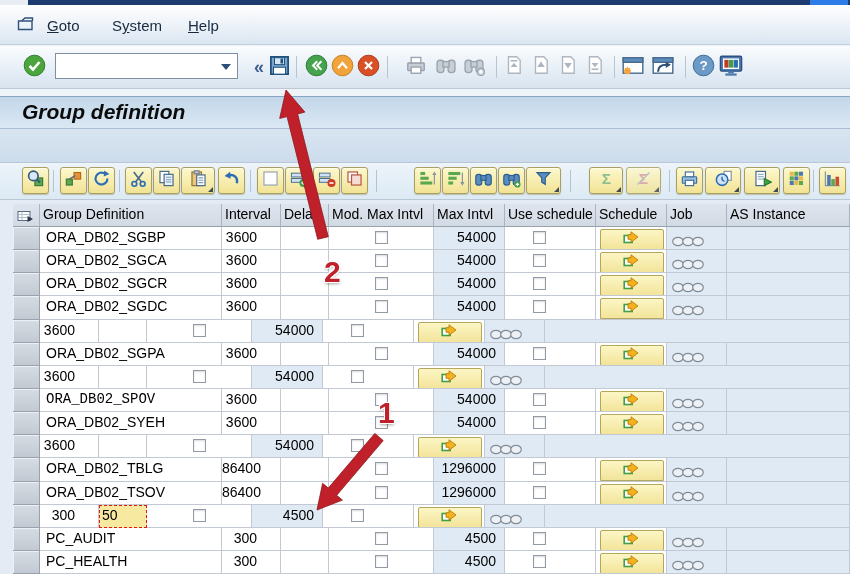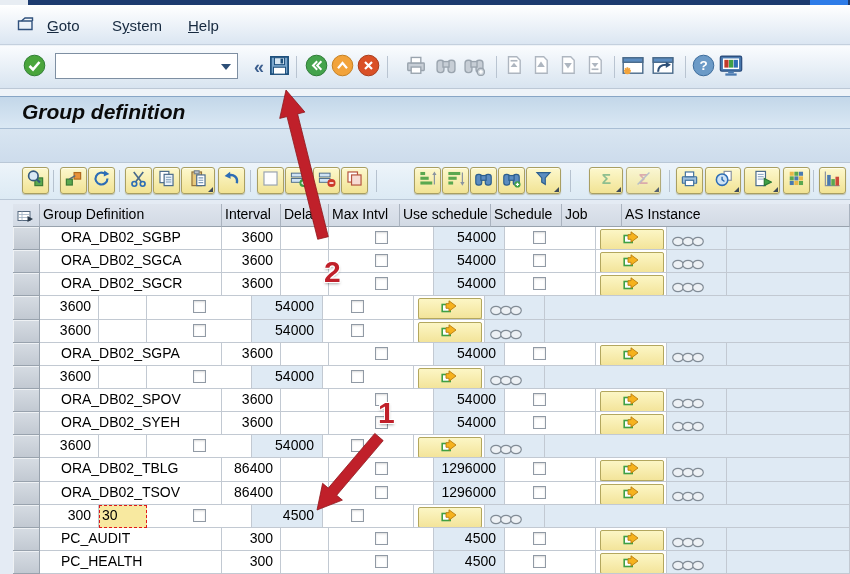--- a/index.html
+++ b/index.html
@@ -49,22 +49,22 @@
   
   #tablearea{position:absolute;left:0;top:200px;width:850px;height:374px;background:#e4ebf4;}
   #grid{position:absolute;left:13px;top:4px;right:0;bottom:0;overflow:hidden;background:#fff;}
   .tr{display:flex;height:23.15px;box-sizing:border-box;}
   .tr.hd{height:23px;}
   .td,.th{box-sizing:border-box;border-right:1px solid #c2c9d2;border-bottom:1px solid #c2c9d2;
     font-size:14px;line-height:21px;color:#000;overflow:hidden;white-space:nowrap;position:relative;}
   .th{background:linear-gradient(#dfe5ee,#d2dae4);border-right:1px solid #aab3bf;border-bottom:1px solid #98a2ad;padding-left:3px;}
   .td.white{background:#fff;}
   .td.blue{background:#dfeaf4;}
-  .td.num{text-align:right;padding-right:7px;}
-  .td.gname{padding-left:21px;}
+  .td.num{text-align:right;padding-right:23px;}
+  .td.gname{padding-left:6px;}
   .td.sel{background:linear-gradient(#d6dce3,#c2c9d2);border-right:1px solid #98a2ad;border-bottom:1px solid #98a2ad;
     box-shadow:inset 1px 1px 0 #eef1f4;}
   .cb{width:13px;height:13px;background:#fff;border:1px solid #919aa5;box-sizing:border-box;
     box-shadow:inset 0 1px 2px rgba(0,0,0,.15);margin-top:4px;}
   .schbtn{margin:2px 0 0 4px;width:62px;height:19px;border:1px solid #b3a75e;border-radius:2px;
     background:linear-gradient(#fcf6c5,#f3e49a);box-shadow:0 1px 0 #9b9468;display:flex;align-items:center;justify-content:center;}
   .delay-sel{background:#f8e9a0 !important;border:1px dashed #e01818 !important;padding-left:2px;line-height:19px;}
   .jobwrap{padding:5px 0 0 5px;}
 
   
@@ -414,20 +414,21 @@
     <div id="grid">
         <div class="tr hd">
           <div class="th" style="width: 27px; padding: 4px 0px 0px 4px;"><span><svg viewBox="0 0 17 14" width="17" height="14" xmlns="http://www.w3.org/2000/svg">
                 <rect x="1" y="2.5" width="12" height="9" fill="#fff" stroke="#55687e"></rect>
                 <path d="M1 5.5h12M1 8.5h12M5 2.5v9" stroke="#9fb0c2" stroke-width="0.8"></path>
                 <polygon points="10.5,13 16,10 10.5,7" fill="#2b3a4a"></polygon>
               </svg></span></div>
           <div class="th" style="width: 182px;">Group Definition</div>
           <div class="th" style="width: 59px;">Interval</div>
           <div class="th" style="width: 48px;">Delay</div>
+          <div class="th" style="width: 105px;">Mod. Max Intvl</div>
           <div class="th" style="width: 71px;">Max Intvl</div>
           <div class="th" style="width: 91px;">Use schedule</div>
           <div class="th" style="width: 71px;">Schedule</div>
           <div class="th" style="width: 60px;">Job</div>
           <div class="th" style="flex: 1 1 0%;">AS Instance</div>
         </div>
         <div class="tr">
           <div class="td sel" style="width: 27px;"></div>
           <div class="td white gname" style="width: 182px;">ORA_DB02_SGBP</div>
           <div class="td white num" style="width: 59px;">3600</div>
@@ -509,20 +510,21 @@
             <div class="jobwrap"><svg viewBox="0 0 33 11" width="33" height="11" xmlns="http://www.w3.org/2000/svg">
                 <ellipse cx="6" cy="5.5" rx="5.3" ry="4.2" fill="#edf1f5" stroke="#828c96" stroke-width="1.2"></ellipse>
                 <ellipse cx="16" cy="5.5" rx="5.3" ry="4.2" fill="#edf1f5" stroke="#828c96" stroke-width="1.2"></ellipse>
                 <ellipse cx="26" cy="5.5" rx="5.3" ry="4.2" fill="#edf1f5" stroke="#828c96" stroke-width="1.2"></ellipse>
               </svg></div>
           </div>
           <div class="td blue" style="flex: 1 1 0%;"></div>
         </div>
         <div class="tr">
           <div class="td sel" style="width: 27px;"></div>
+          <div class="td white gname" style="width: 182px;">ORA_DB02_SGDC</div>
           <div class="td white num" style="width: 59px;">3600</div>
           <div class="td white" style="width: 48px;"></div>
           <div class="td white" style="width: 105px; display: flex; justify-content: center;">
             <div class="cb"></div>
           </div>
           <div class="td blue num" style="width: 71px; padding-right: 8px;">54000</div>
           <div class="td white" style="width: 91px;">
             <div class="cb" style="margin-left: 28px;"></div>
           </div>
           <div class="td white" style="width: 71px;">
@@ -622,21 +624,21 @@
             <div class="jobwrap"><svg viewBox="0 0 33 11" width="33" height="11" xmlns="http://www.w3.org/2000/svg">
                 <ellipse cx="6" cy="5.5" rx="5.3" ry="4.2" fill="#edf1f5" stroke="#828c96" stroke-width="1.2"></ellipse>
                 <ellipse cx="16" cy="5.5" rx="5.3" ry="4.2" fill="#edf1f5" stroke="#828c96" stroke-width="1.2"></ellipse>
                 <ellipse cx="26" cy="5.5" rx="5.3" ry="4.2" fill="#edf1f5" stroke="#828c96" stroke-width="1.2"></ellipse>
               </svg></div>
           </div>
           <div class="td blue" style="flex: 1 1 0%;"></div>
         </div>
         <div class="tr">
           <div class="td sel" style="width: 27px;"></div>
-          <div class="td white gname" style="width: 182px;">ORA_DB02_SPOV</div>
+          <div class="td white gname" style="width: 182px; font-family: Liberation Mono, monospace;">ORA_DB02_SPOV</div>
           <div class="td white num" style="width: 59px;">3600</div>
           <div class="td white" style="width: 48px;"></div>
           <div class="td white" style="width: 105px; display: flex; justify-content: center;">
             <div class="cb"></div>
           </div>
           <div class="td blue num" style="width: 71px; padding-right: 8px;">54000</div>
           <div class="td white" style="width: 91px;">
             <div class="cb" style="margin-left: 28px;"></div>
           </div>
           <div class="td white" style="width: 71px;">
@@ -767,21 +769,21 @@
                 <ellipse cx="6" cy="5.5" rx="5.3" ry="4.2" fill="#edf1f5" stroke="#828c96" stroke-width="1.2"></ellipse>
                 <ellipse cx="16" cy="5.5" rx="5.3" ry="4.2" fill="#edf1f5" stroke="#828c96" stroke-width="1.2"></ellipse>
                 <ellipse cx="26" cy="5.5" rx="5.3" ry="4.2" fill="#edf1f5" stroke="#828c96" stroke-width="1.2"></ellipse>
               </svg></div>
           </div>
           <div class="td blue" style="flex: 1 1 0%;"></div>
         </div>
         <div class="tr">
           <div class="td sel" style="width: 27px;"></div>
           <div class="td white num" style="width: 59px;">300</div>
-          <div class="td white delay-sel" style="width: 48px;">30</div>
+          <div class="td white delay-sel" style="width: 48px;">50</div>
           <div class="td white" style="width: 105px; display: flex; justify-content: center;">
             <div class="cb"></div>
           </div>
           <div class="td blue num" style="width: 71px; padding-right: 8px;">4500</div>
           <div class="td white" style="width: 91px;">
             <div class="cb" style="margin-left: 28px;"></div>
           </div>
           <div class="td white" style="width: 71px;">
             <div class="schbtn">
               <span><svg viewBox="0 0 18 14" width="18" height="14" xmlns="http://www.w3.org/2000/svg">

